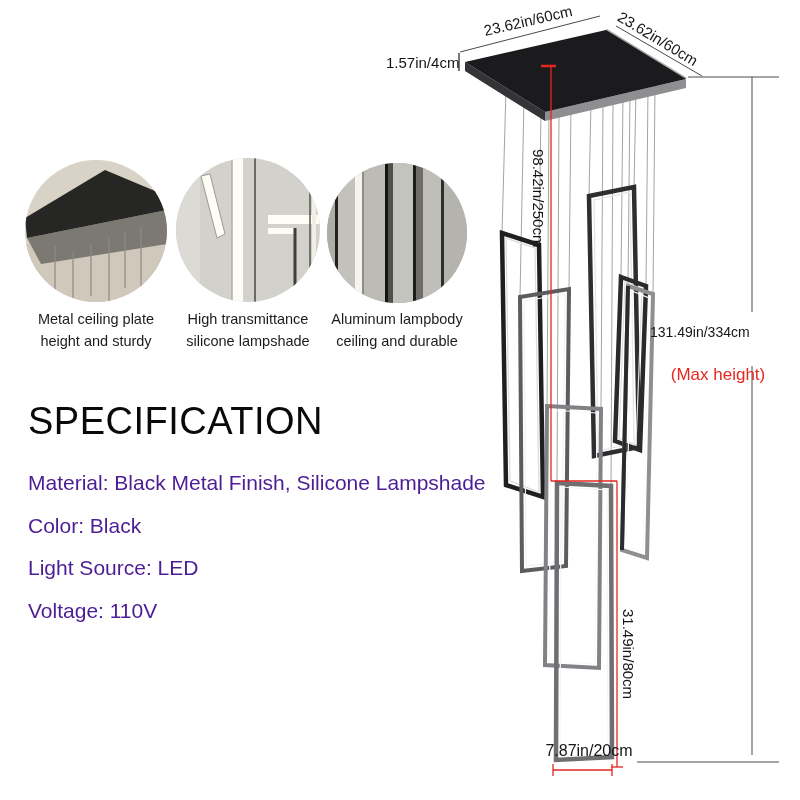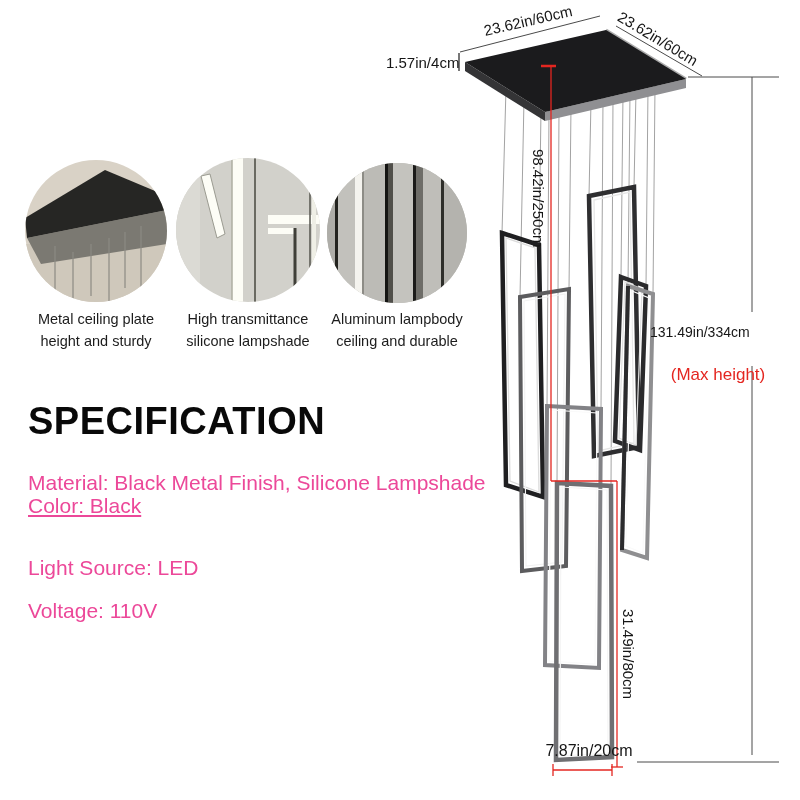--- a/index.html
+++ b/index.html
@@ -21,24 +21,24 @@
   
   .feature-circle{position:absolute;border-radius:50%;overflow:hidden;}
   #circle-1{left:25px;top:160px;width:142px;height:142px;}
   #circle-2{left:176px;top:158px;width:144px;height:144px;}
   #circle-3{left:327px;top:163px;width:140px;height:140px;}
   .caption{position:absolute;font-size:14.5px;line-height:22px;text-align:center;color:#1c1c1c;}
   #cap-1{left:14px;top:308px;width:164px;}
   #cap-2{left:168px;top:308px;width:160px;text-align:center;}
   #cap-3{left:318px;top:308px;width:158px;}
   
-  #spec-title{position:absolute;left:28px;top:400px;font-size:38px;font-weight:bold;
+  #spec-title{position:absolute;left:28px;top:400px;font-size:38px;font-weight:normal;
               letter-spacing:.5px;color:#090909;}
-  .spec-item{position:absolute;left:28px;font-size:21px;color:#ec4899;}
-  #spec-0{top:471px;} #spec-1{top:494px;text-decoration:underline;} #spec-2{top:556px;} #spec-3{top:599px;}
+  .spec-item{position:absolute;left:28px;font-size:21px;color:#4c1d95;}
+  #spec-0{top:471px;} #spec-1{top:514px;} #spec-2{top:556px;} #spec-3{top:599px;}
 </style>
 </head>
 <body>
 
 <div id="stage">
 
   <svg class="abs" style="left:0;top:0" width="800" height="800" viewBox="0 0 800 800">
 
     <g stroke="#4a4a4a" stroke-width="1">
       <line x1="460" y1="52" x2="600" y2="16"></line>

